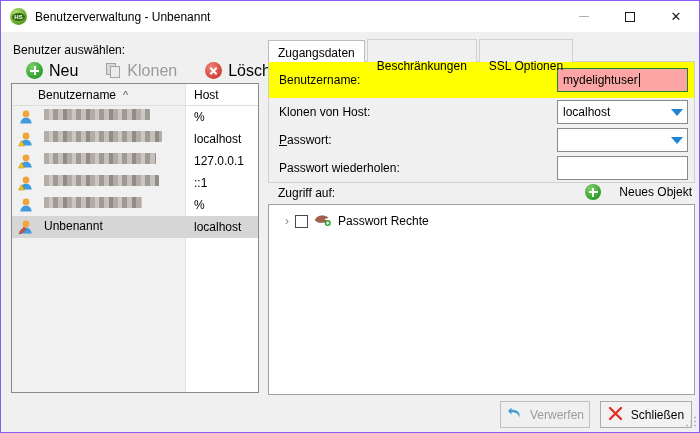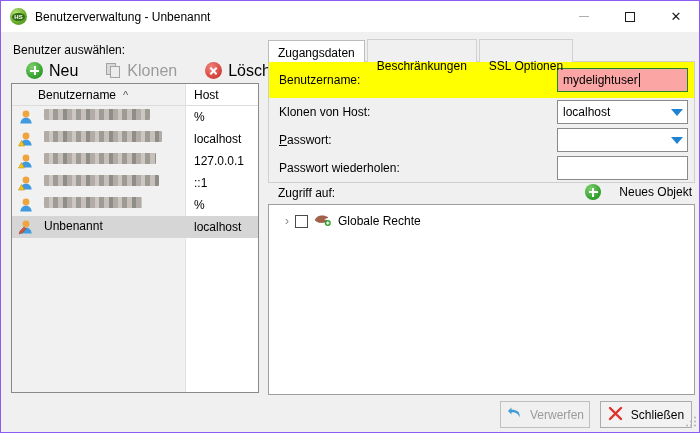--- a/index.html
+++ b/index.html
@@ -293,21 +293,21 @@
       <span class="chev">›</span>
       <span class="checkbox"></span>
       <span>
         <svg width="18" height="15" viewBox="0 0 18 15">
             <path d="M1 8 C3 3.5, 9 2.5, 14 5.5 L9.5 7.2 L13.5 9 C9 11.5, 3.5 11, 1 8 Z" fill="#a5604a" stroke="#7c4434" stroke-width=".5"></path>
             <circle cx="13.8" cy="11" r="3" fill="#2e9e2a"></circle>
             <rect x="12.1" y="10.4" width="3.4" height="1.2" fill="#fff"></rect>
             <rect x="13.2" y="9.3" width="1.2" height="3.4" fill="#fff"></rect>
           </svg>
       </span>
-      <span>Globale Rechte</span>
+      <span>Passwort Rechte</span>
     </div>
   </div>
 
 
   <div class="btn btn-discard">
     <span>
       <svg width="16" height="14" viewBox="0 0 16 14">
           <path d="M5.5 1.5 L2 5 L5.5 8.5 L5.5 6.2 C9.5 6 12.5 7.5 13.5 11.5 C14.5 6 11 3.8 5.5 3.8 Z" fill="#3e9bd6"></path>
         </svg>
     </span>

